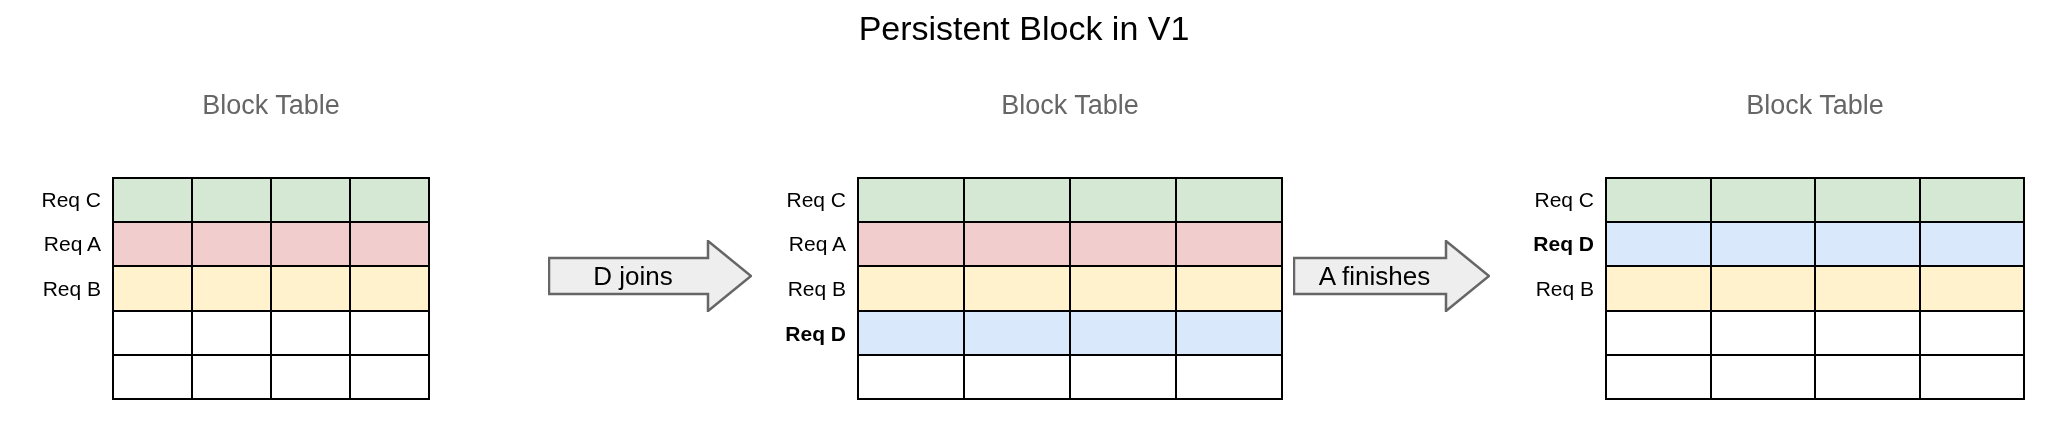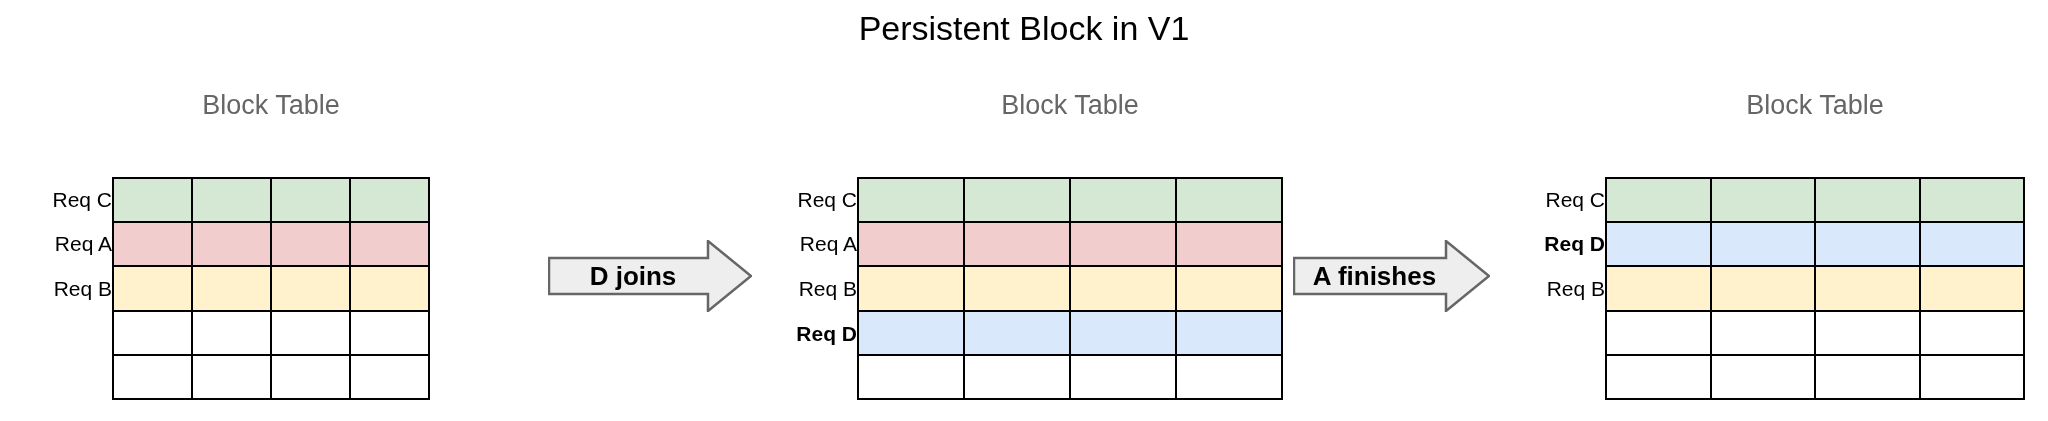--- a/index.html
+++ b/index.html
@@ -51,20 +51,21 @@
     flex-direction: column;
   }
   .row-label {
     display: flex;
     align-items: center;
     justify-content: flex-end;
     font-size: 21px;
     color: #000000;
     line-height: 1;
     white-space: nowrap;
+    padding-right: 11px;
     box-sizing: border-box;
   }
   .row-label.bold { font-weight: bold; }
   .row-label.empty { visibility: hidden; }
 
   
   .block-table {
     position: absolute;
     border-collapse: collapse;
     table-layout: fixed;
@@ -72,21 +73,20 @@
   }
   .block-table td {
     border: 2px solid #000000;
     padding: 0;
     background: #ffffff;
   }
 
   
   .flow-arrow {
     position: absolute;
-    font-weight: bold;
   }
   .flow-arrow svg { display: block; }
   .flow-arrow .arrow-label {
     position: absolute;
     left: 0;
     top: 0;
     width: 100%;
     height: 100%;
     display: flex;
     align-items: center;

